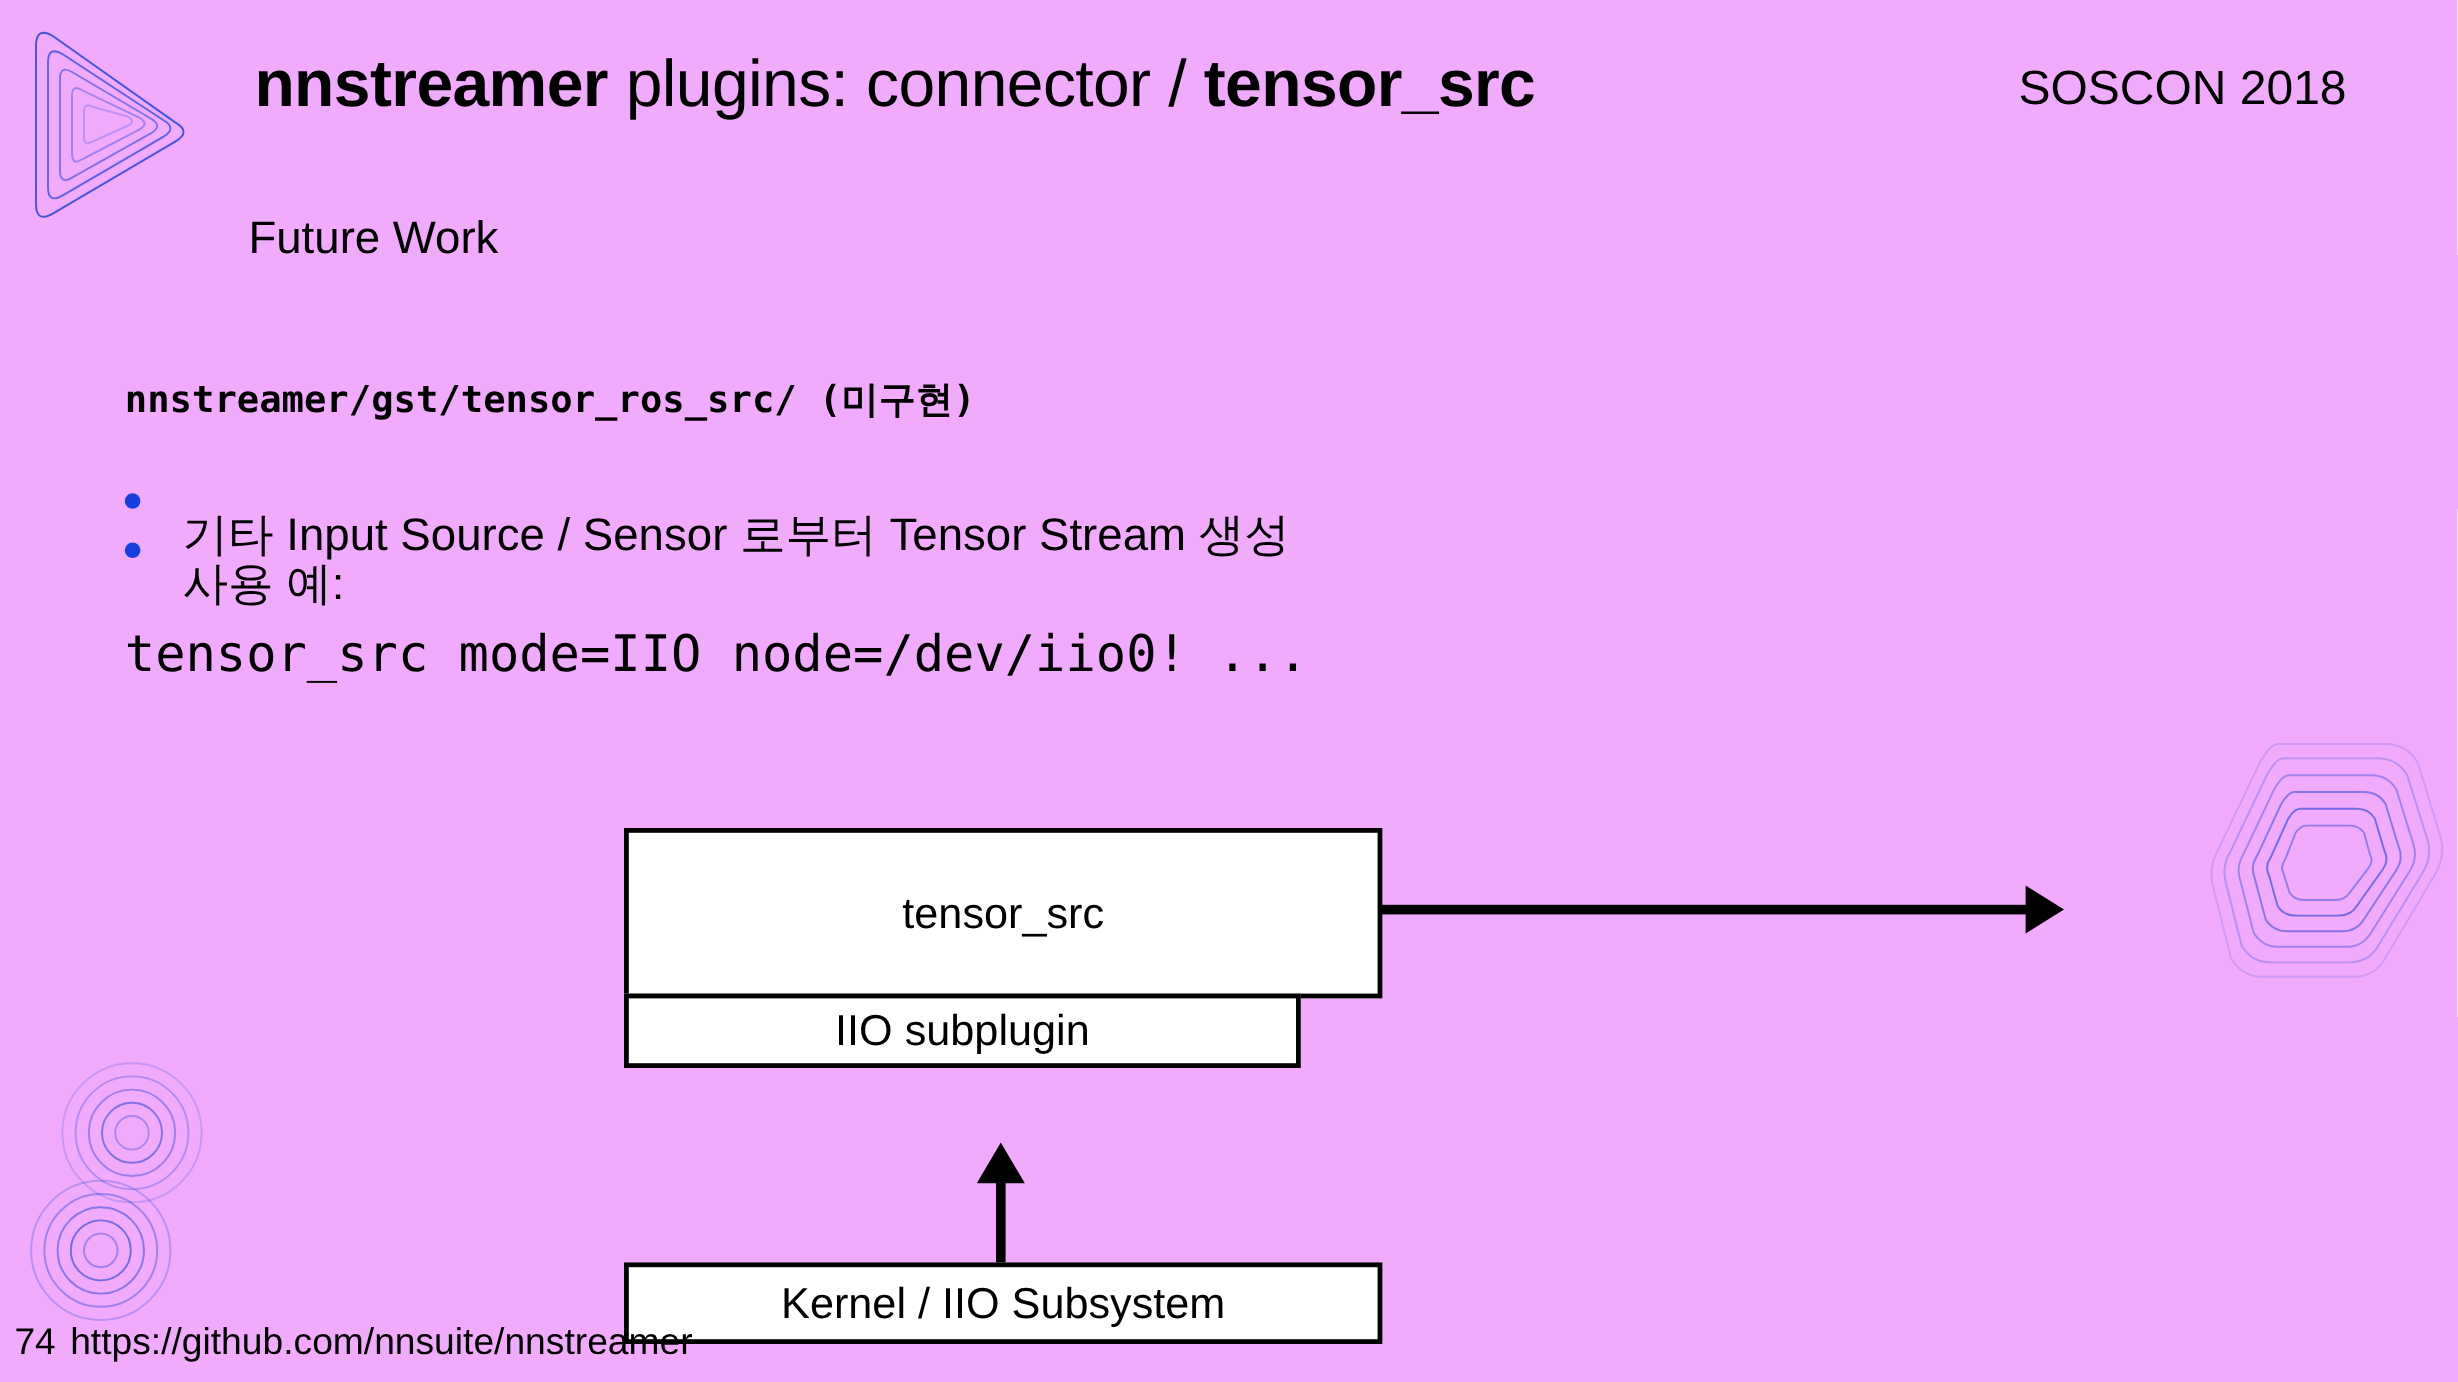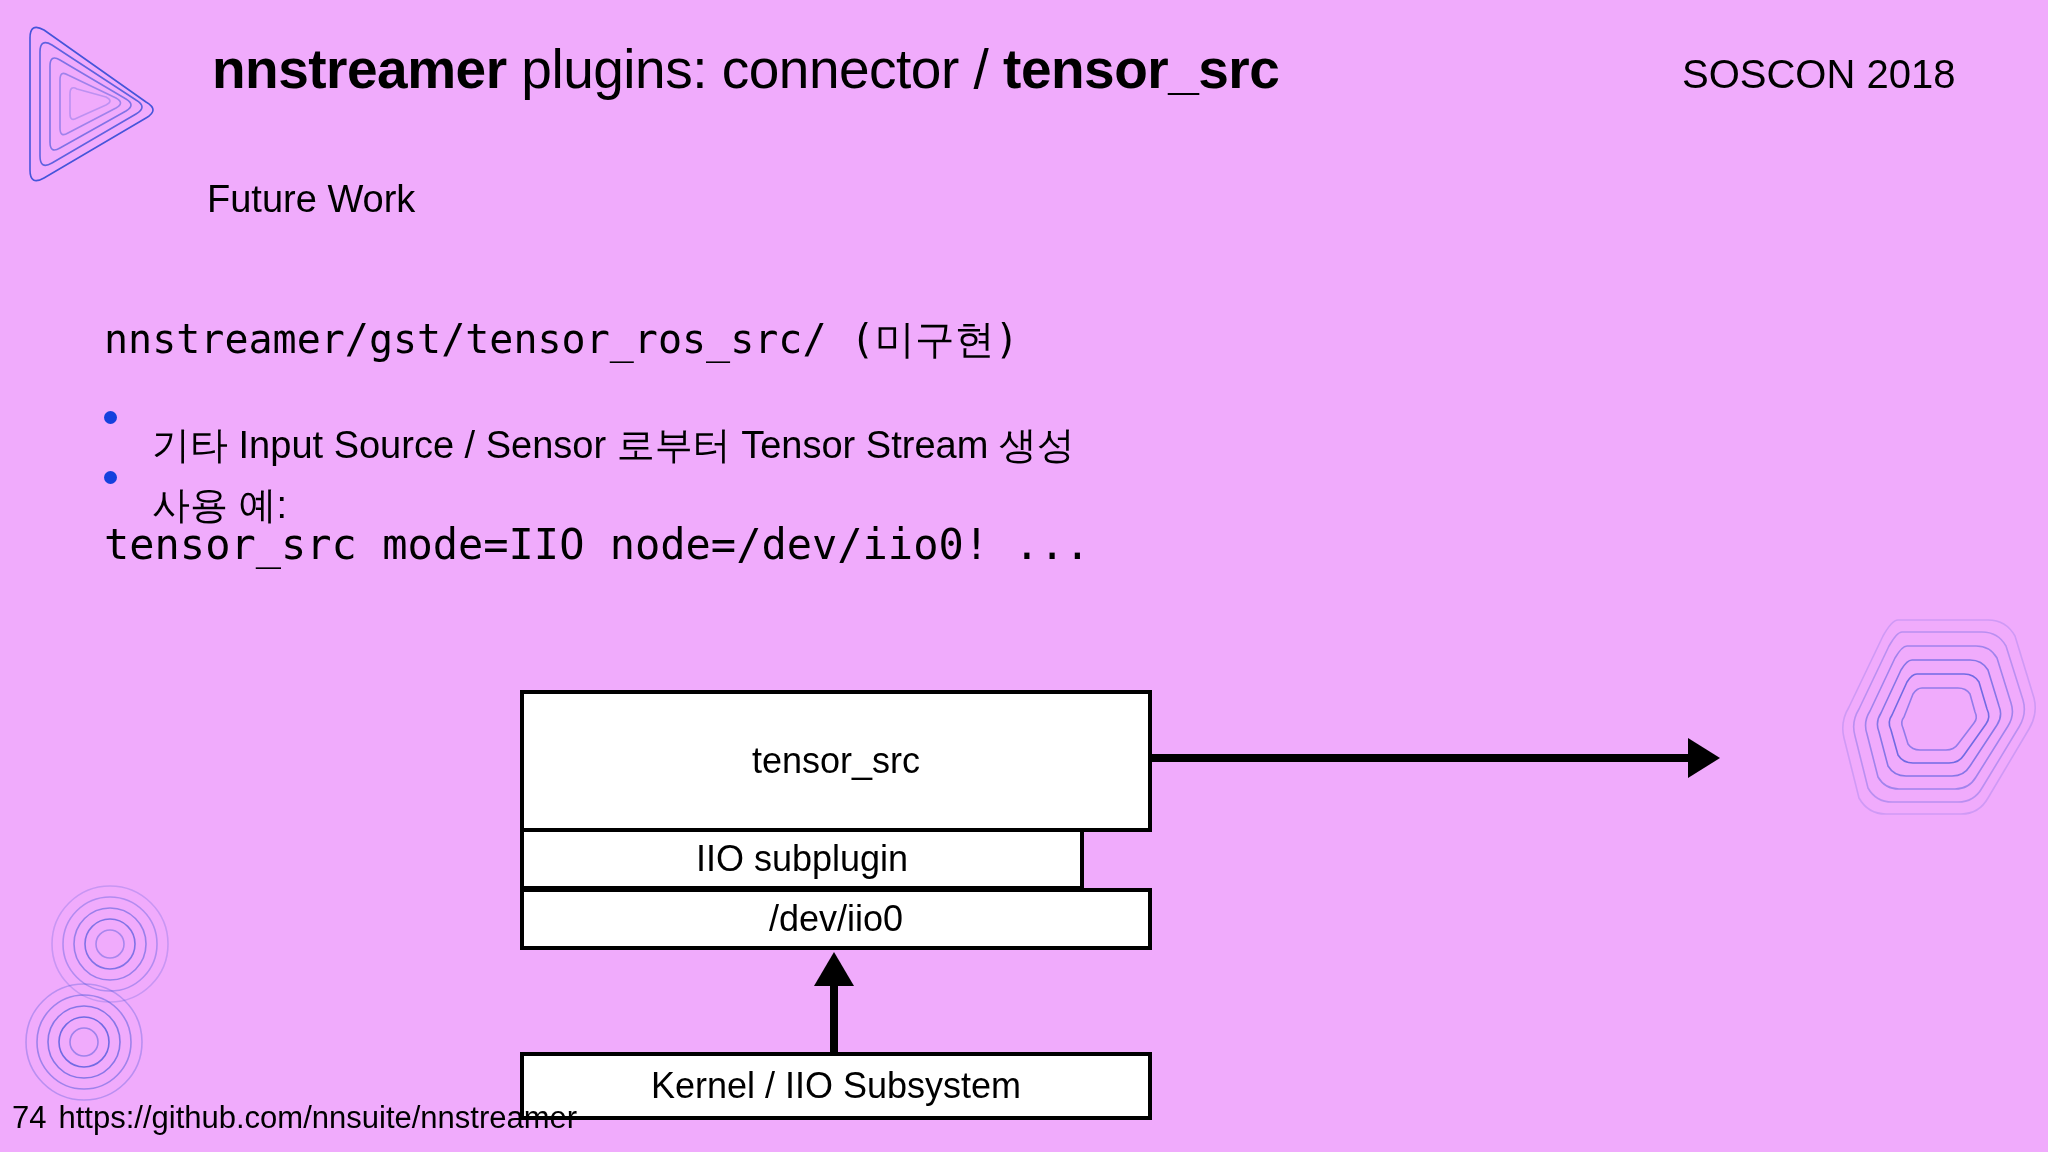--- a/index.html
+++ b/index.html
@@ -58,33 +58,34 @@
     font-weight: normal;
     white-space: nowrap;
   }
 
   
   #path-line {
     position: absolute;
     left: 104px;
     top: 312px;
     font-family: "DejaVu Sans Mono", "Liberation Mono", monospace;
-    font-size: 40px;
-    white-space: nowrap;
+    font-size: 31px;
+    white-space: nowrap;
+    font-weight: bold;
   }
 
   .bullet-row {
     position: absolute;
     left: 104px;
     display: flex;
     align-items: flex-start;
     white-space: nowrap;
   }
   #bullet-1 { top: 420px; }
-  #bullet-2 { top: 480px; }
+  #bullet-2 { top: 461px; }
   .bullet-dot {
     display: inline-block;
     width: 13px;
     height: 13px;
     border-radius: 50%;
     background: #1540dd;
     margin-right: 35px;
     flex: none;
     position: relative;
     top: -9px;
@@ -245,23 +246,20 @@
 
   <div id="cmd-line">tensor_src mode=IIO node=/dev/iio0! ...</div>
 
   <div id="diagram">
     <div class="dbox" id="box-tensor-src">
       <span>tensor_src</span>
     </div>
     <div class="dbox" id="box-iio-sub">
       <span>IIO subplugin</span>
     </div>
-    <div class="dbox" id="box-dev-iio0">
-      <span>/dev/iio0</span>
-    </div>
     <div class="dbox" id="box-kernel">
       <span>Kernel / IIO Subsystem</span>
     </div>
 
     <div id="arrow-right-shaft"></div>
     <div id="arrow-right-head"></div>
 
     <div id="arrow-up-shaft"></div>
     <div id="arrow-up-head"></div>
   </div>

